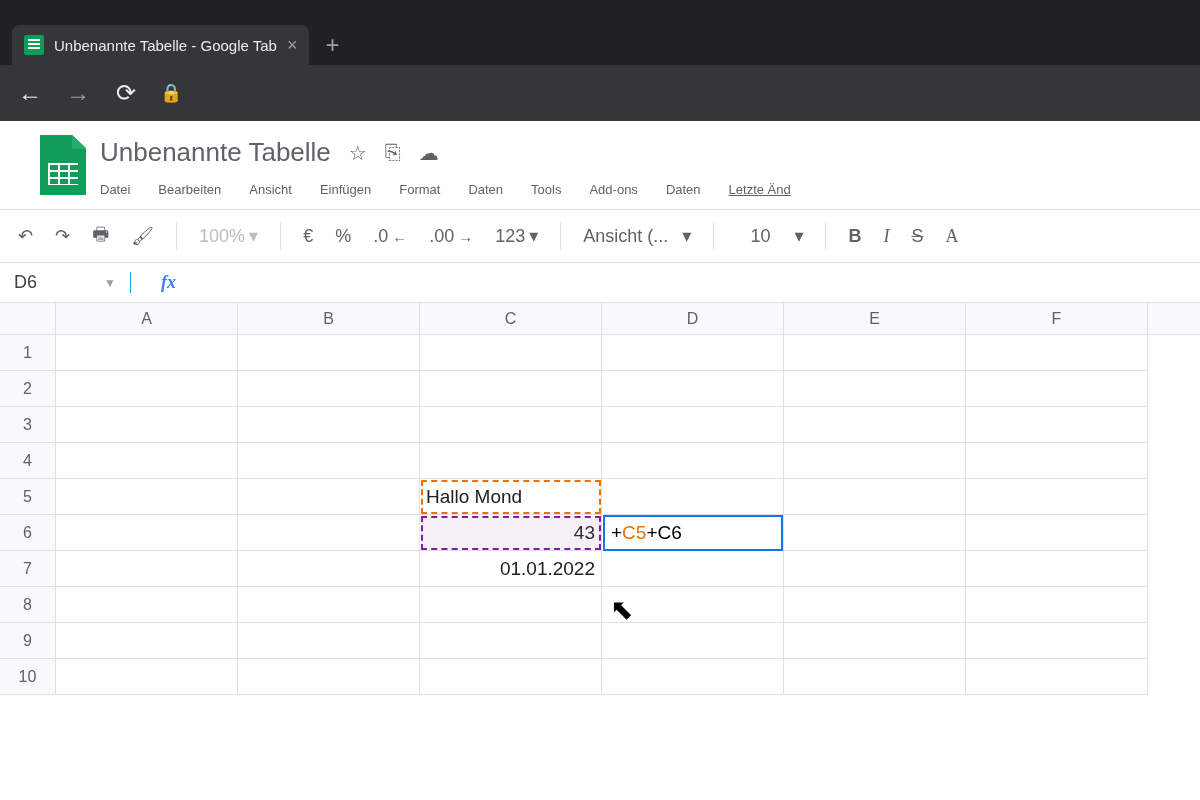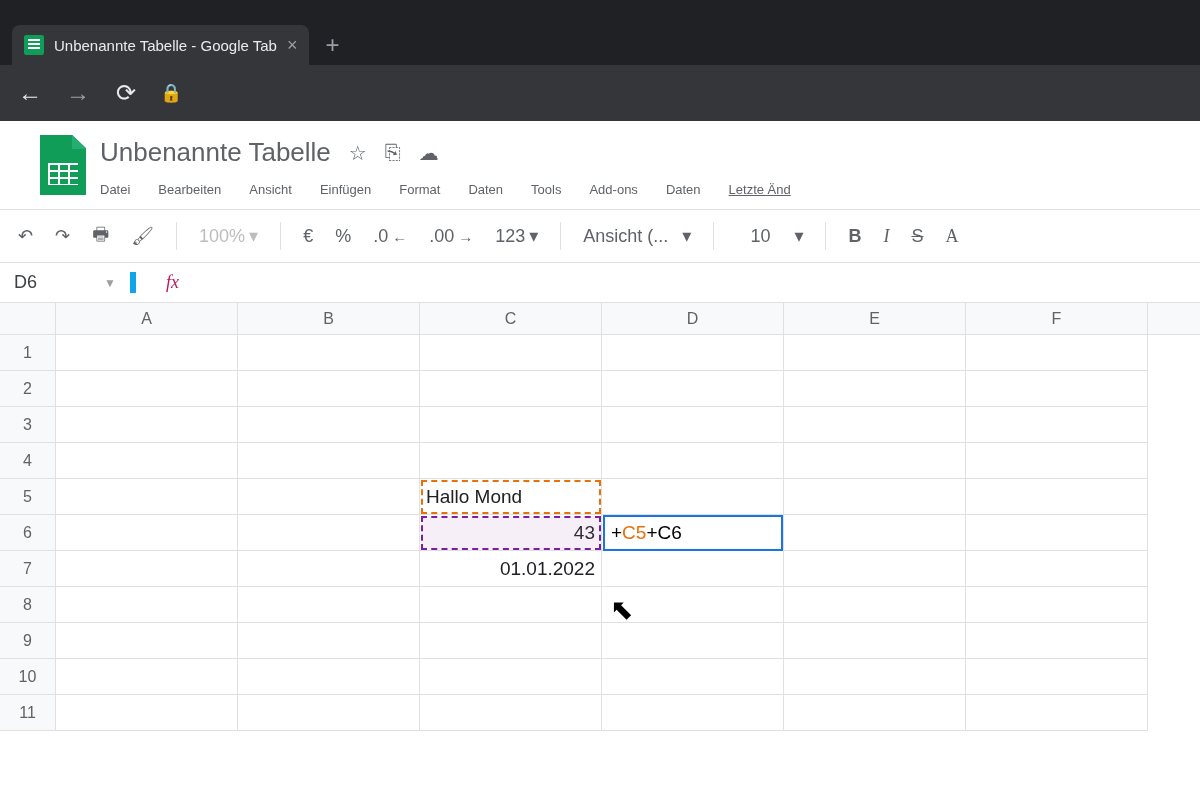--- a/index.html
+++ b/index.html
@@ -35,21 +35,21 @@
 .toolbar { border-top: 1px solid #e0e0e0; border-bottom: 1px solid #e0e0e0; height: 54px; display: flex; align-items: center; padding: 0 18px; gap: 22px; color: #5f6368; font-size: 18px; }
 .toolbar .sep { width: 1px; height: 28px; background: #e0e0e0; }
 .toolbar .tbtn { cursor: pointer; display: flex; align-items: center; gap: 4px; }
 .toolbar .dim { color: #bdbdbd; }
 .bold { font-weight: bold; }
 .italic { font-style: italic; font-family: Georgia, serif; }
 .strike { text-decoration: line-through; }
 
 .name-box-row { display: flex; align-items: center; height: 40px; border-bottom: 1px solid #e0e0e0; font-size: 18px; color: #3c4043; }
 .name-box { width: 130px; padding: 0 14px; display: flex; align-items: center; justify-content: space-between; text-align: center; }
-.fx-label { font-style: italic; font-family: Georgia, serif; color: #be185d; padding: 0 30px; border-left: 6px solid #0ea5e9; }
+.fx-label { font-style: italic; font-family: Georgia, serif; color: #3b82f6; padding: 0 30px; border-left: 1px solid #0ea5e9; font-weight: bold; }
 .formula-input { flex: 1; padding: 0 10px; }
 .ref-orange { color: #e8710a; }
 
 .grid { position: relative; }
 .col-headers { display: flex; height: 32px; background: #f8f9fa; border-bottom: 1px solid #e0e0e0; }
 .corner { width: 56px; border-right: 1px solid #e0e0e0; background: #f8f9fa; }
 .col-h { flex: 0 0 182px; display: flex; align-items: center; justify-content: center; border-right: 1px solid #e0e0e0; color: #5f6368; font-size: 16px; cursor: pointer; }
 .rows { }
 .row { display: flex; height: 36px; }
 .row-h { width: 56px; display: flex; align-items: center; justify-content: center; border-right: 1px solid #e0e0e0; border-bottom: 1px solid #e0e0e0; background: #f8f9fa; color: #5f6368; font-size: 16px; cursor: pointer; }
@@ -239,29 +239,20 @@
       </div>
       <div class="row">
         <div class="row-h">10</div>
         <div class="cell"></div>
         <div class="cell"></div>
         <div class="cell"></div>
         <div class="cell"></div>
         <div class="cell"></div>
         <div class="cell"></div>
       </div>
-      <div class="row">
-        <div class="row-h">11</div>
-        <div class="cell"></div>
-        <div class="cell"></div>
-        <div class="cell"></div>
-        <div class="cell"></div>
-        <div class="cell"></div>
-        <div class="cell"></div>
-      </div>
     </div>
 
   <div class="sel-c5" style="left:421px; top:177px; width:180px; height:34px;"></div>
   <div class="sel-c6" style="left:421px; top:213px; width:180px; height:34px;"></div>
   <div class="active-cell" style="left:603px; top:212px; width:180px; height:36px;">
     <span>+</span>
       <span class="ref-orange">C5</span>
       <span>+C6</span>
   </div>
   <div class="cursor" style="left:610px; top:290px;">⬉</div>

